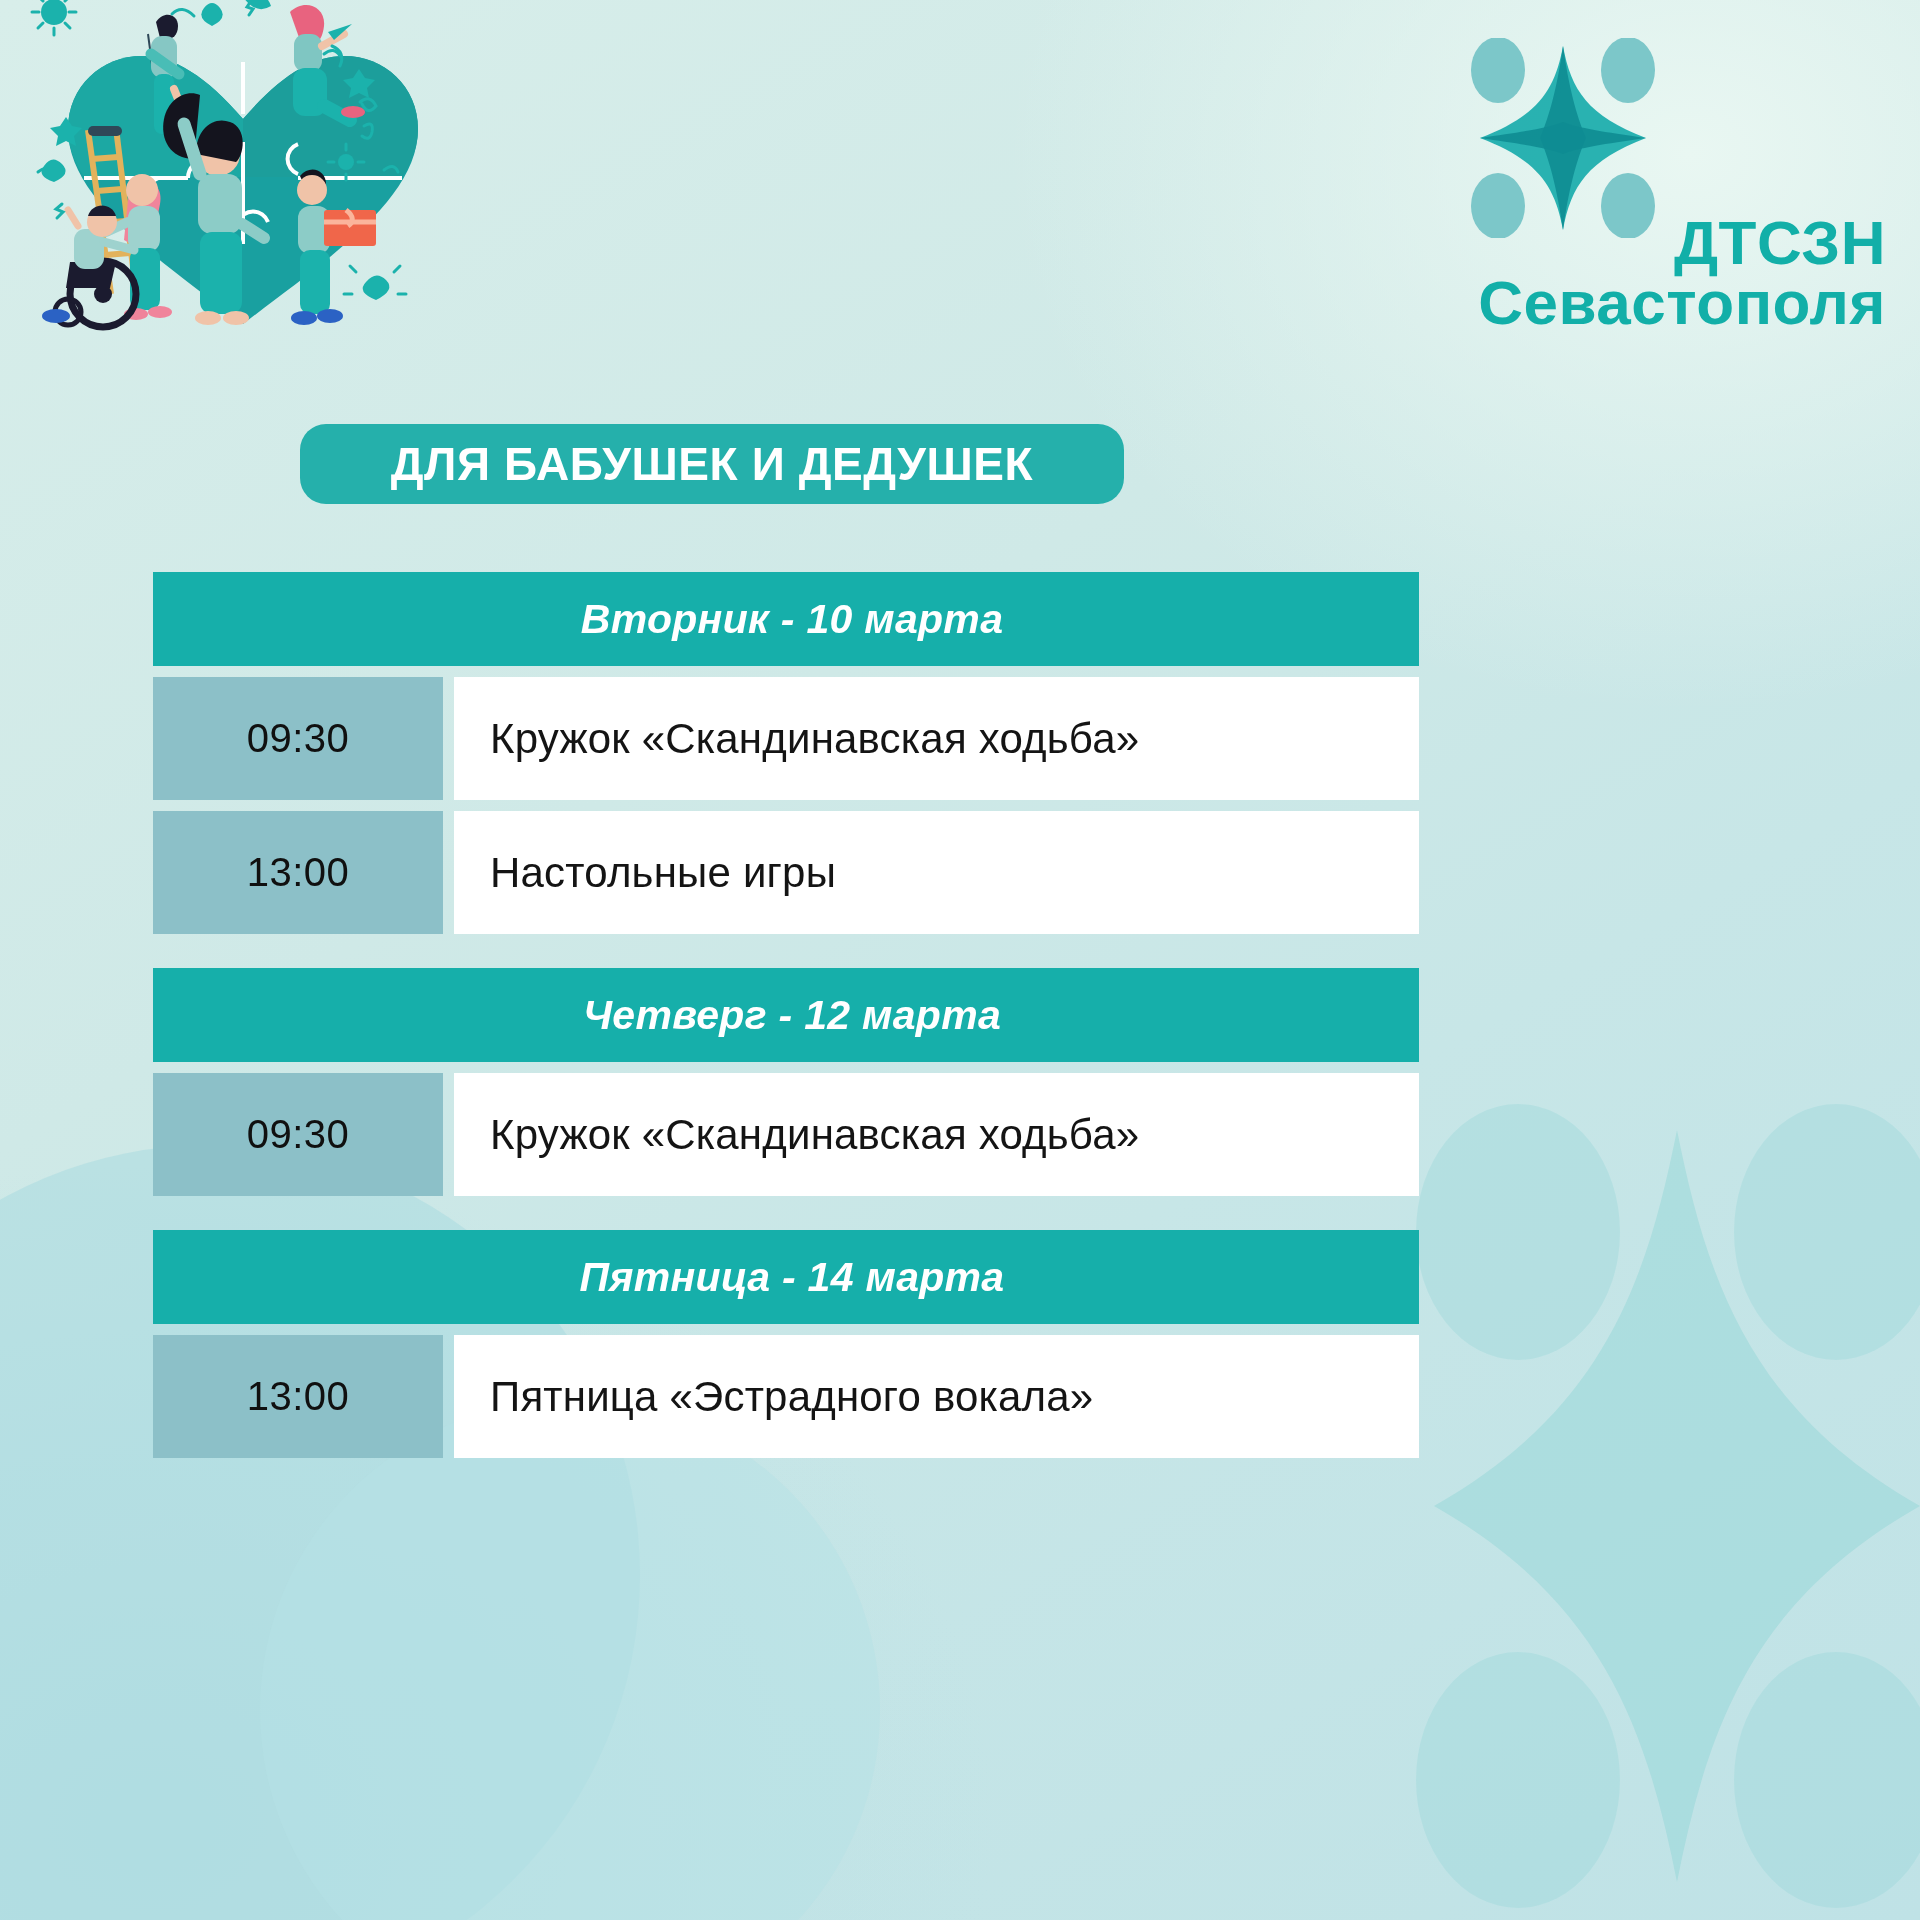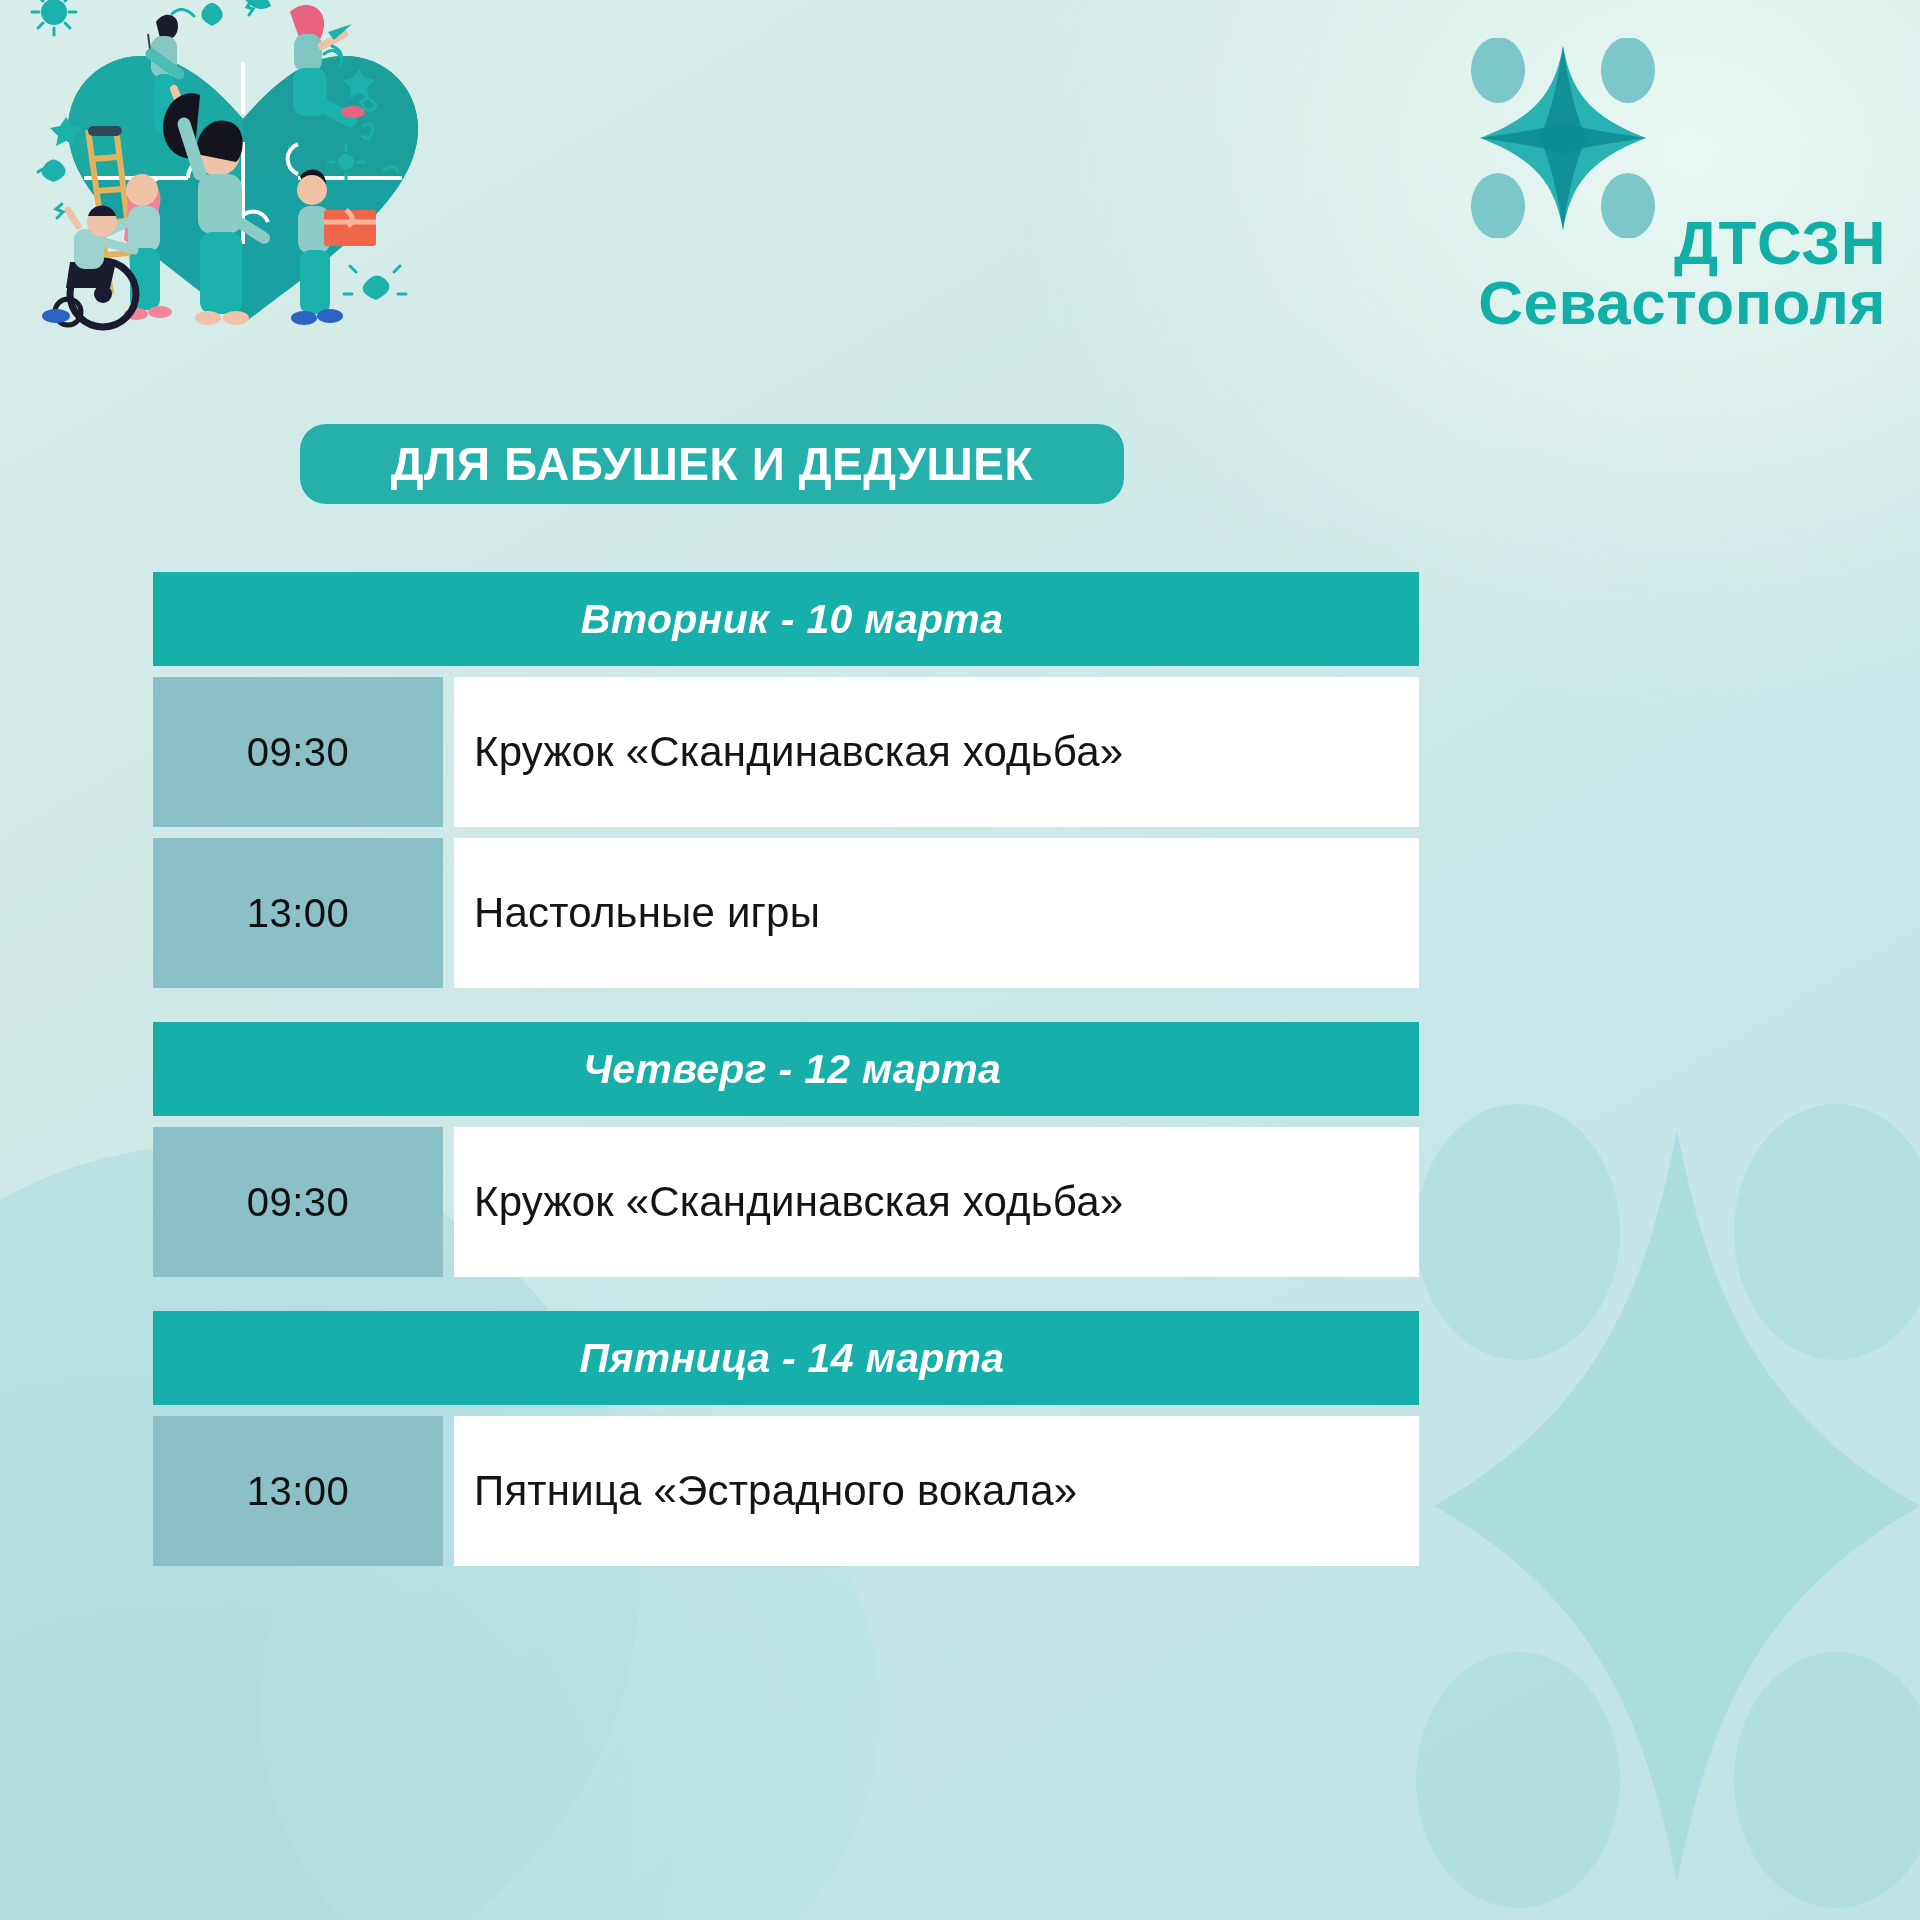--- a/index.html
+++ b/index.html
@@ -51,29 +51,29 @@
   #schedule{position:absolute;left:153px;top:572px;width:1266px;}
   .day{margin-bottom:0;}
   .day-head{
     background:#16AFAA;height:94px;display:flex;align-items:center;justify-content:center;
   }
   .day-head .dh{
     color:#ffffff;font-size:41px;font-weight:bold;letter-spacing:.3px;white-space:nowrap;
     transform:translateX(6px);
     font-style:italic;
   }
-  .row{display:flex;height:150px;}
+  .row{display:flex;height:123px;}
   .row .time{
     width:290px;background:#8CC0C8;display:flex;align-items:center;justify-content:center;
     color:#101010;font-size:40px;font-weight:400;letter-spacing:.5px;
   }
   .row .gap{width:11px;background:transparent;}
   .row .act{
     flex:1;background:#ffffff;display:flex;align-items:center;
-    padding-left:20px;box-sizing:border-box;
+    padding-left:36px;box-sizing:border-box;
     color:#141414;font-size:42px;font-weight:400;letter-spacing:.2px;white-space:nowrap;
   }
   .vgap{height:11px;}
   .secgap{height:34px;}
 </style>
 </head>
 <body>
 
 <div id="root">
 

